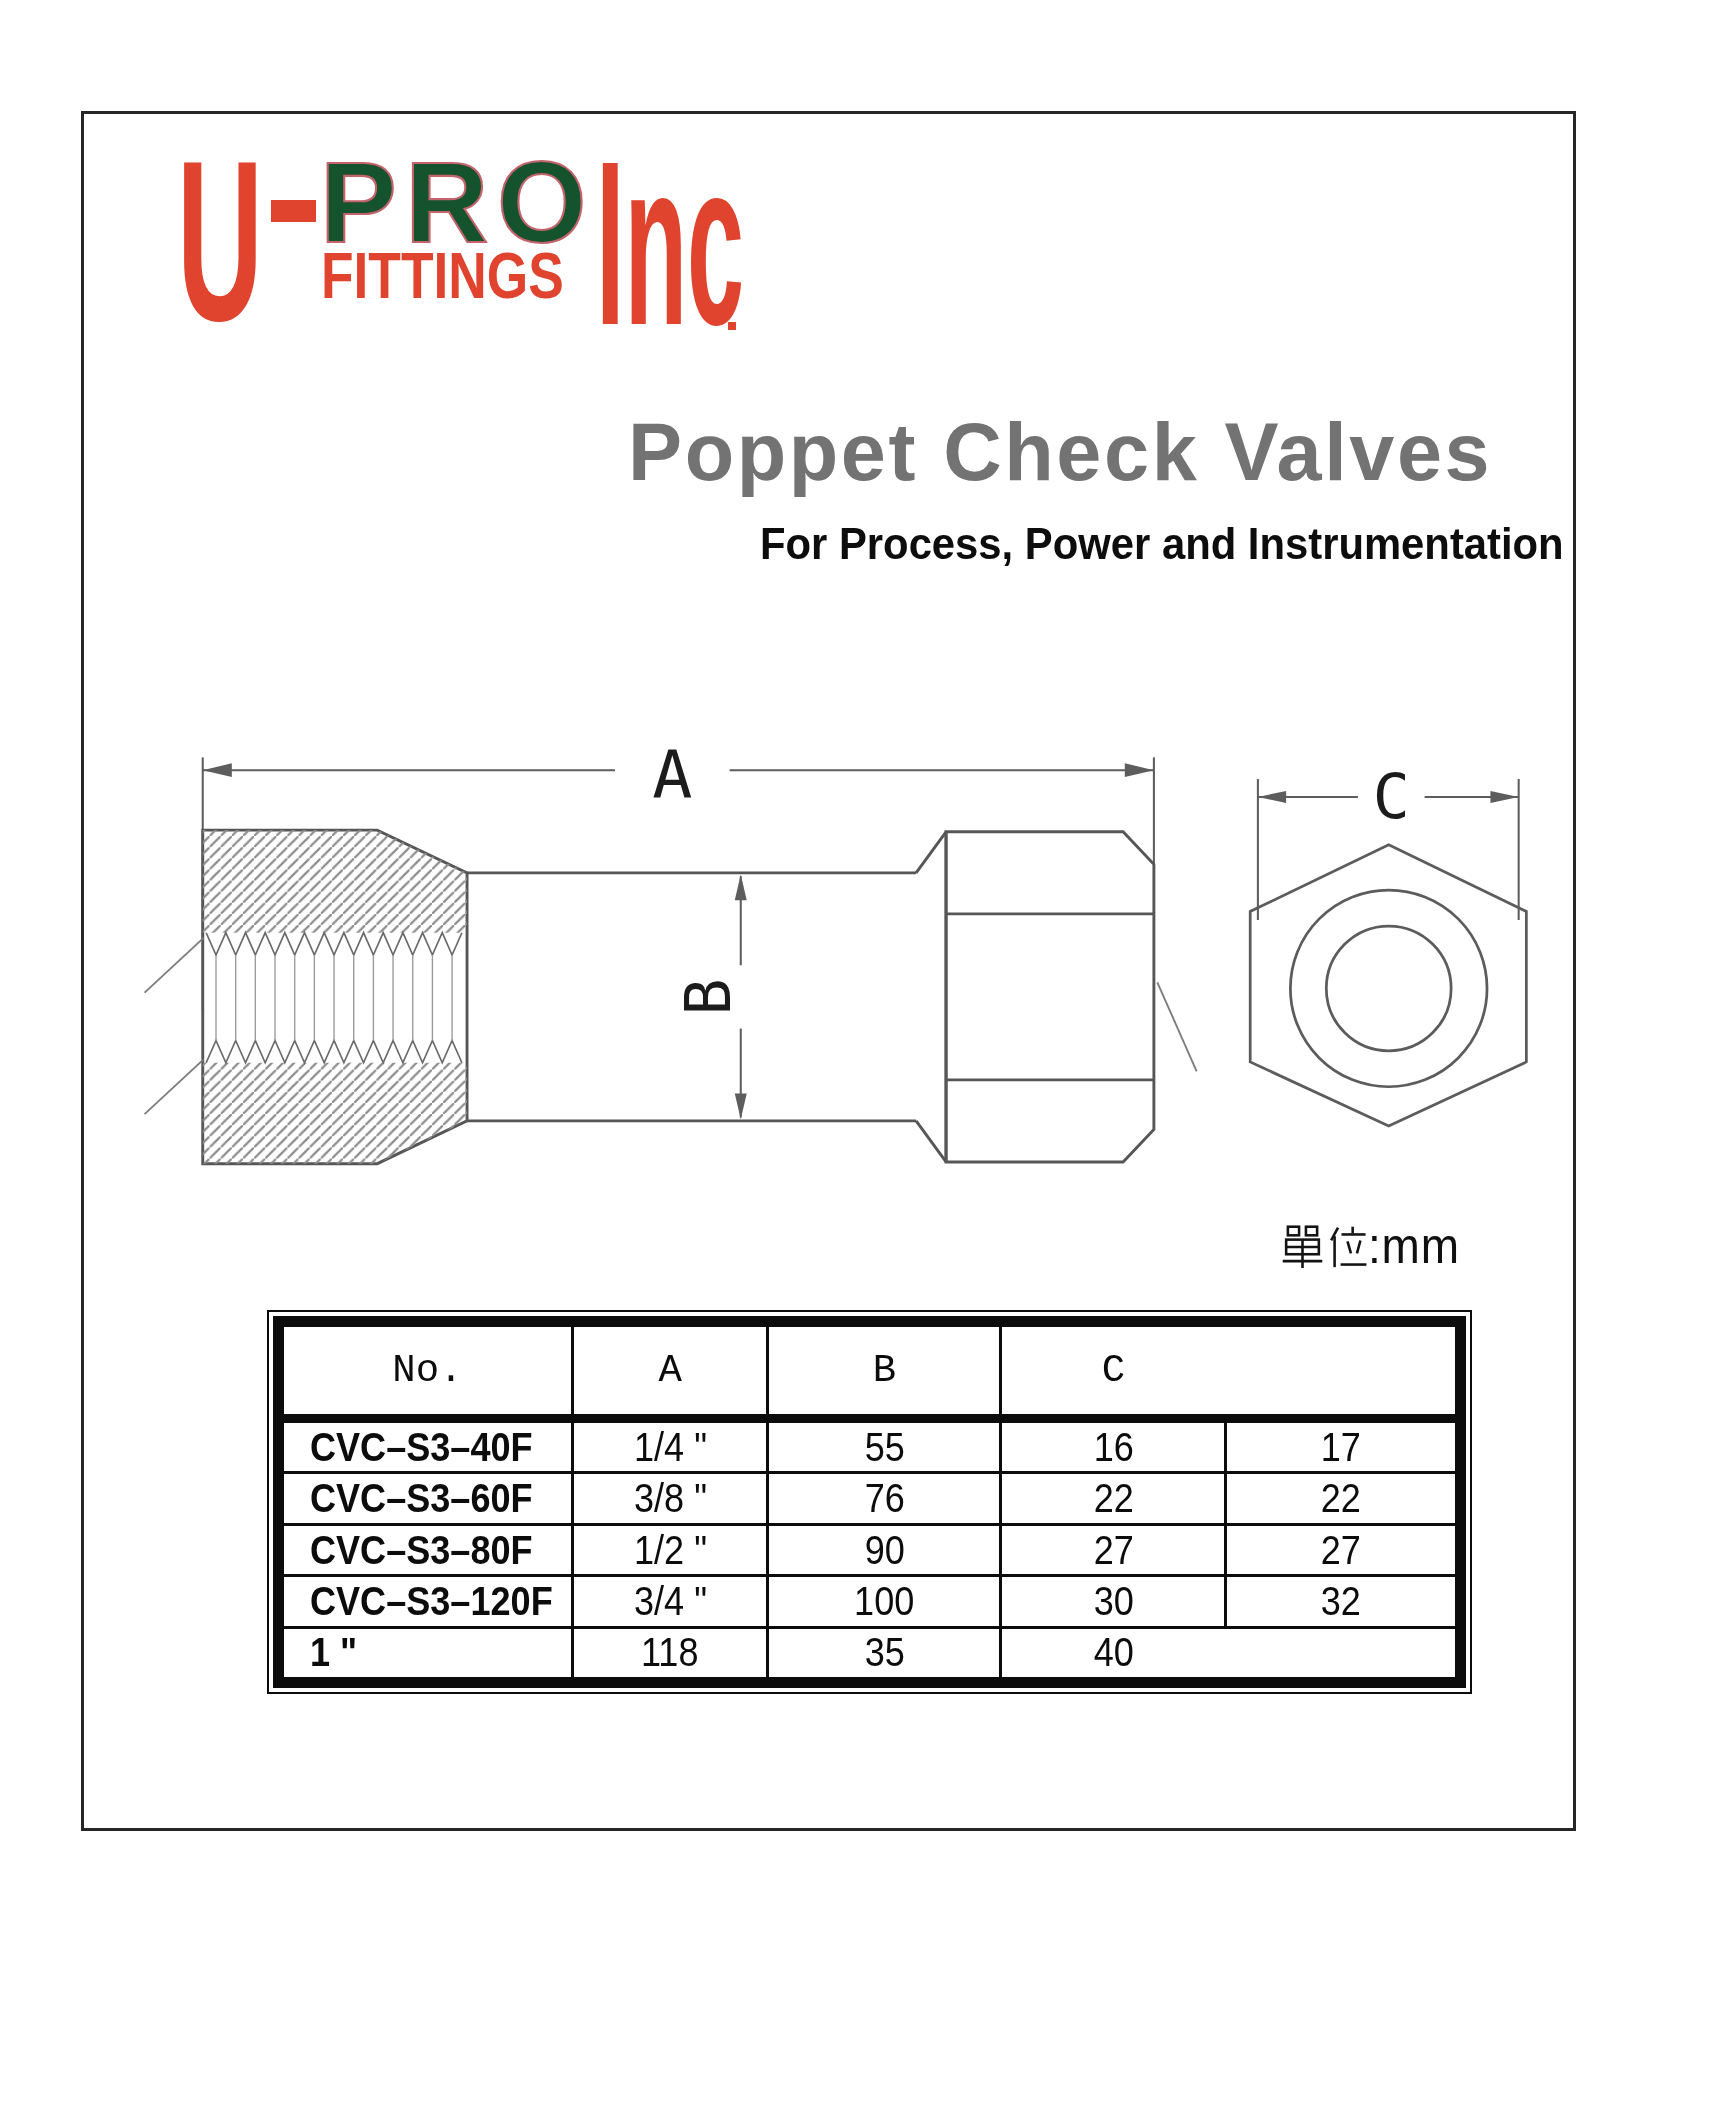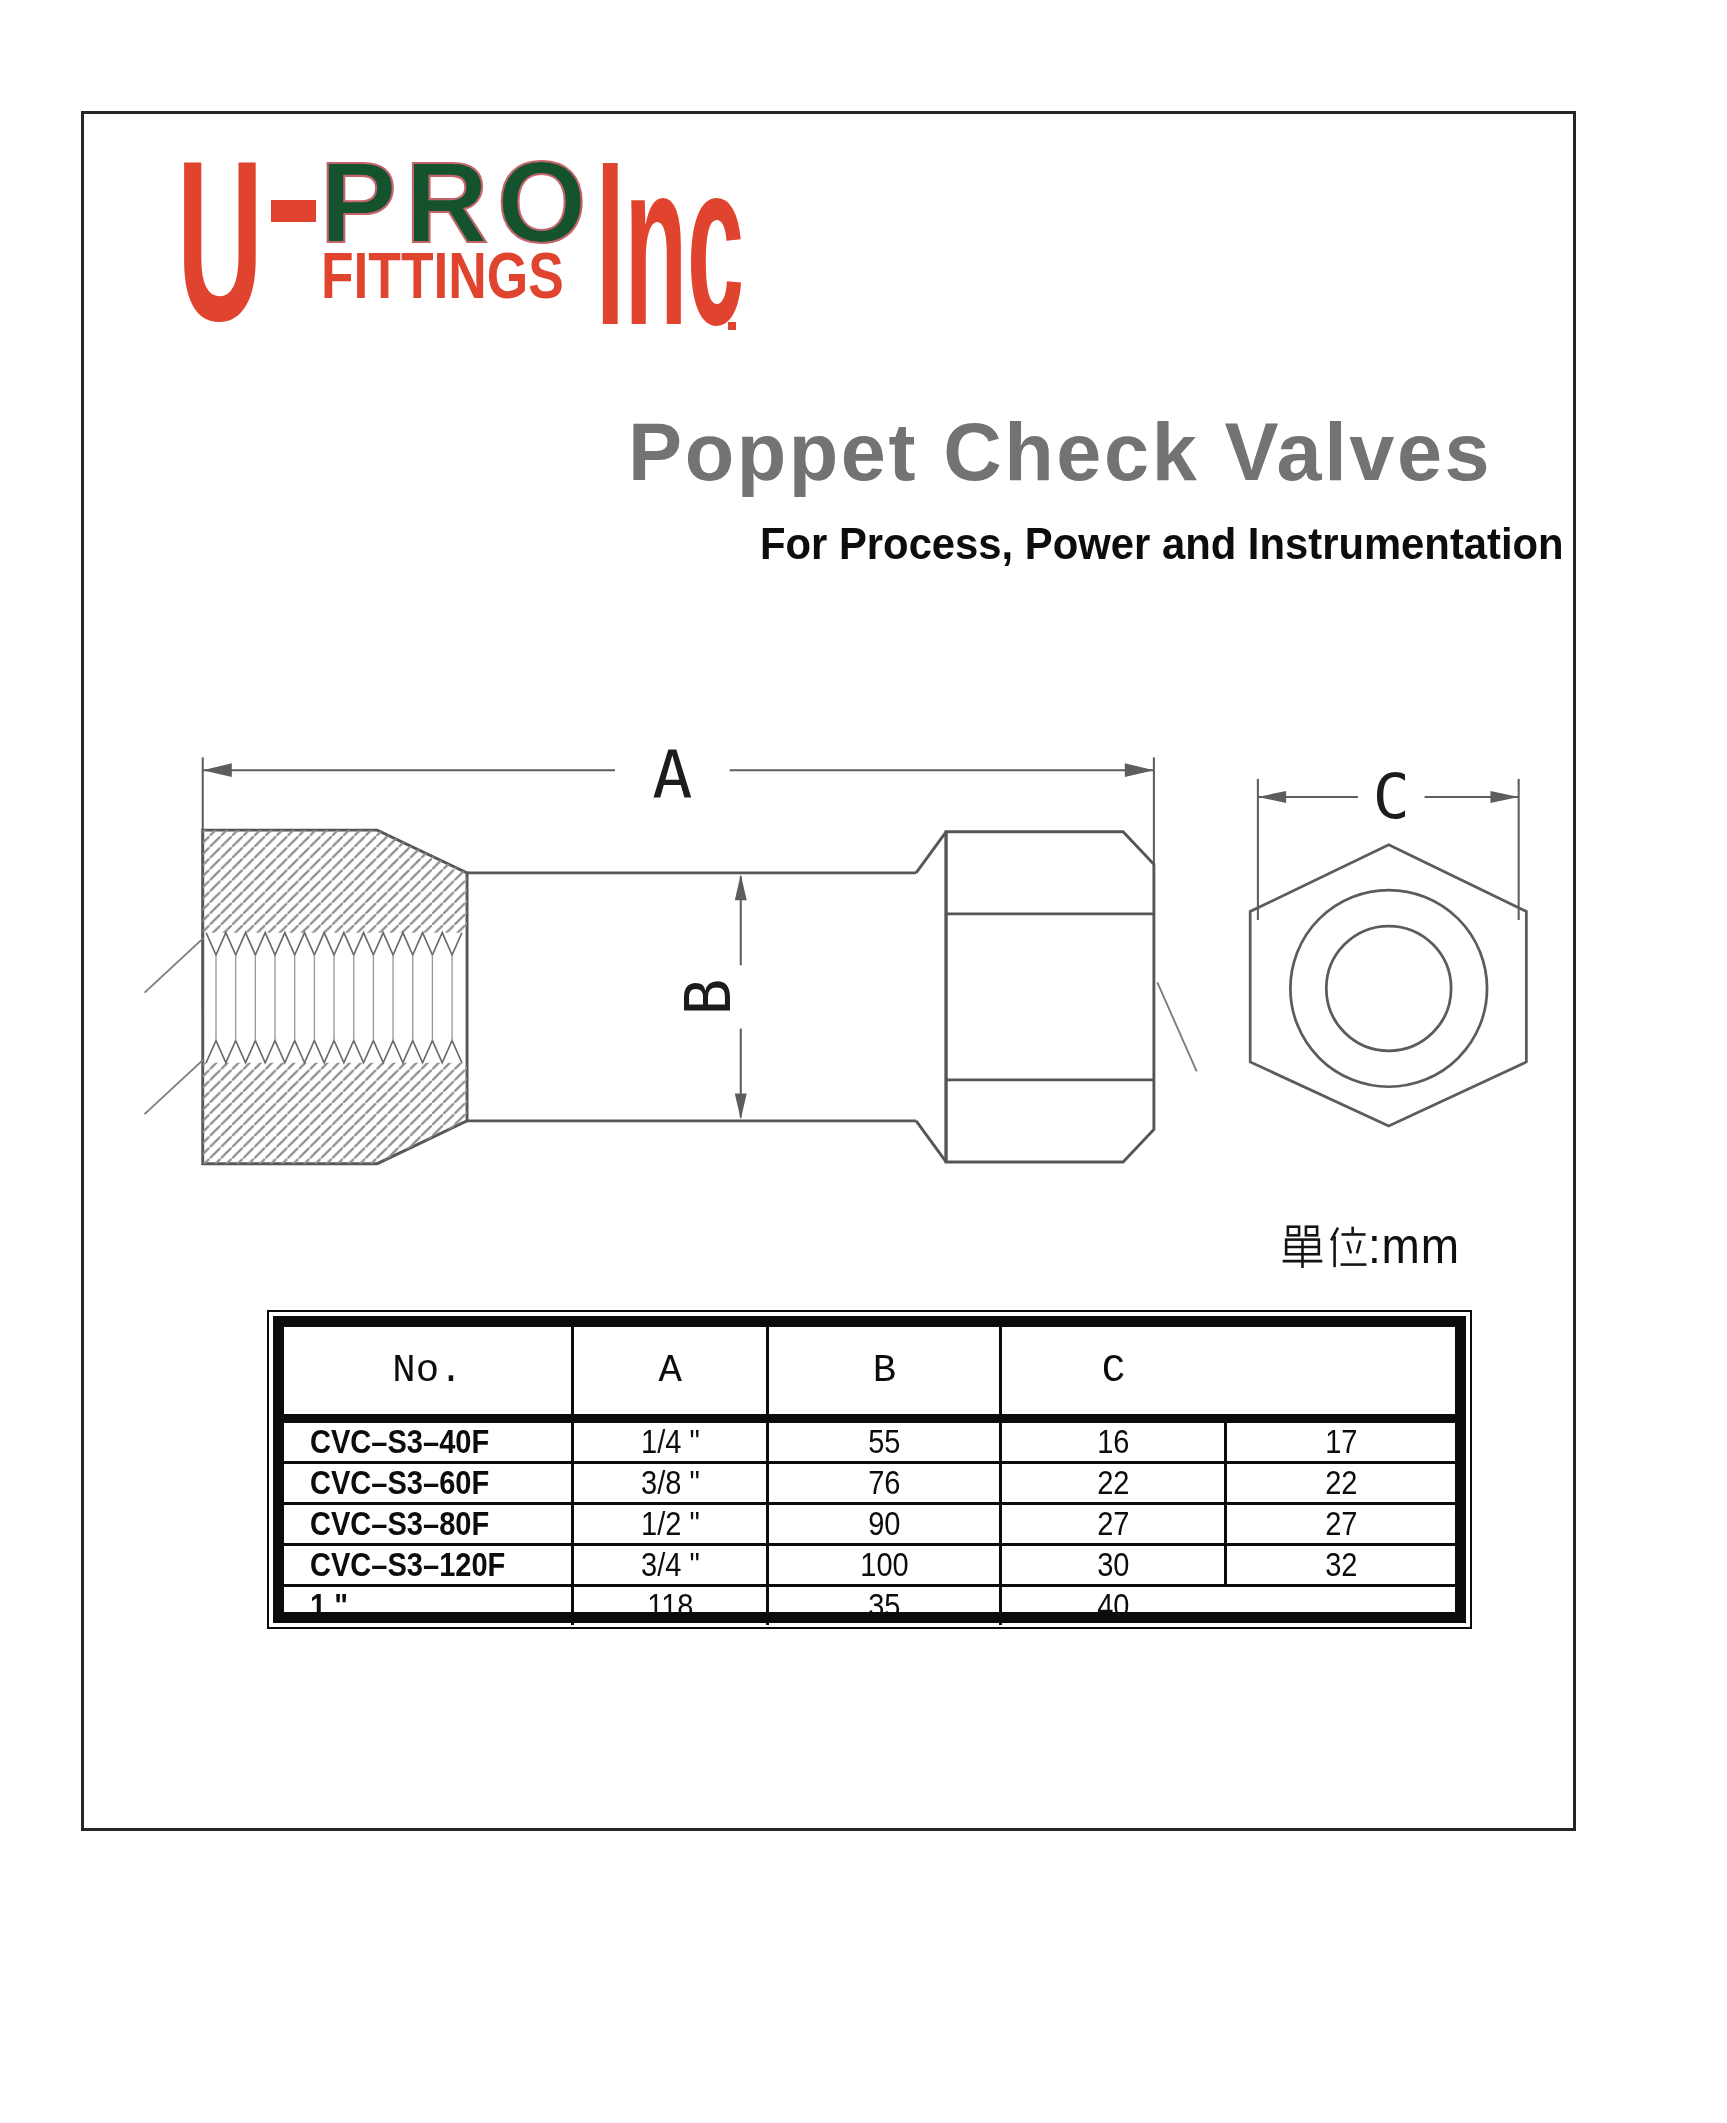--- a/index.html
+++ b/index.html
@@ -30,33 +30,33 @@
   .sideview{left:120px;top:736px;}
   .endview{left:1216px;top:753px;}
 
   
   .units{left:1282px;top:1225px;height:46px;}
   .units svg{vertical-align:top;}
   .units .latin{display:inline-block;font-size:50px;line-height:43px;font-weight:400;letter-spacing:0.9px;
                 transform:scaleX(.92);transform-origin:left top;color:#101010;}
 
   
-  .spec-table{left:273px;top:1316px;width:1193px;height:307px;border:11px solid #0c0c0c;
+  .spec-table{left:273px;top:1316px;width:1193px;height:372px;border:11px solid #0c0c0c;
               outline:2.6px solid #0c0c0c;outline-offset:4.3px;box-sizing:border-box;background:#fff;
               display:flex;flex-direction:column;}
   .thead{height:87px;flex:0 0 87px;border-bottom:9.4px solid #0c0c0c;display:grid;
          grid-template-columns:24.5% 16.7% 19.9% 19.2% 19.7%;}
   .thead .hcell{display:flex;align-items:center;justify-content:center;
                 font-family:"Liberation Mono","DejaVu Sans Mono",monospace;font-size:39px;color:#0c0c0c;
                 border-left:3.4px solid #0c0c0c;}
   .thead .hcell:first-child{border-left:none;}
   .tbody{flex:1;display:flex;flex-direction:column;}
   .trow{flex:1;display:grid;grid-template-columns:24.5% 16.7% 19.9% 19.2% 19.7%;border-top:3.4px solid #0c0c0c;}
   .trow:first-child{border-top:none;}
-  .tcell{display:flex;align-items:flex-end;justify-content:center;font-size:33px;font-weight:400;color:#0c0c0c;
+  .tcell{display:flex;align-items:center;justify-content:center;font-size:41px;font-weight:400;color:#0c0c0c;
          border-left:3.4px solid #0c0c0c;overflow:hidden;}
   .tcell:first-child{border-left:none;justify-content:flex-start;padding-left:26px;font-weight:700;}
   .cond{display:inline-block;transform:scaleX(.88);transform-origin:left center;white-space:nowrap;}
   .tcell:not(:first-child) .cond{transform-origin:center center;}
 </style>
 </head>
 <body>
 
 <div class="abs frame"></div>
 

